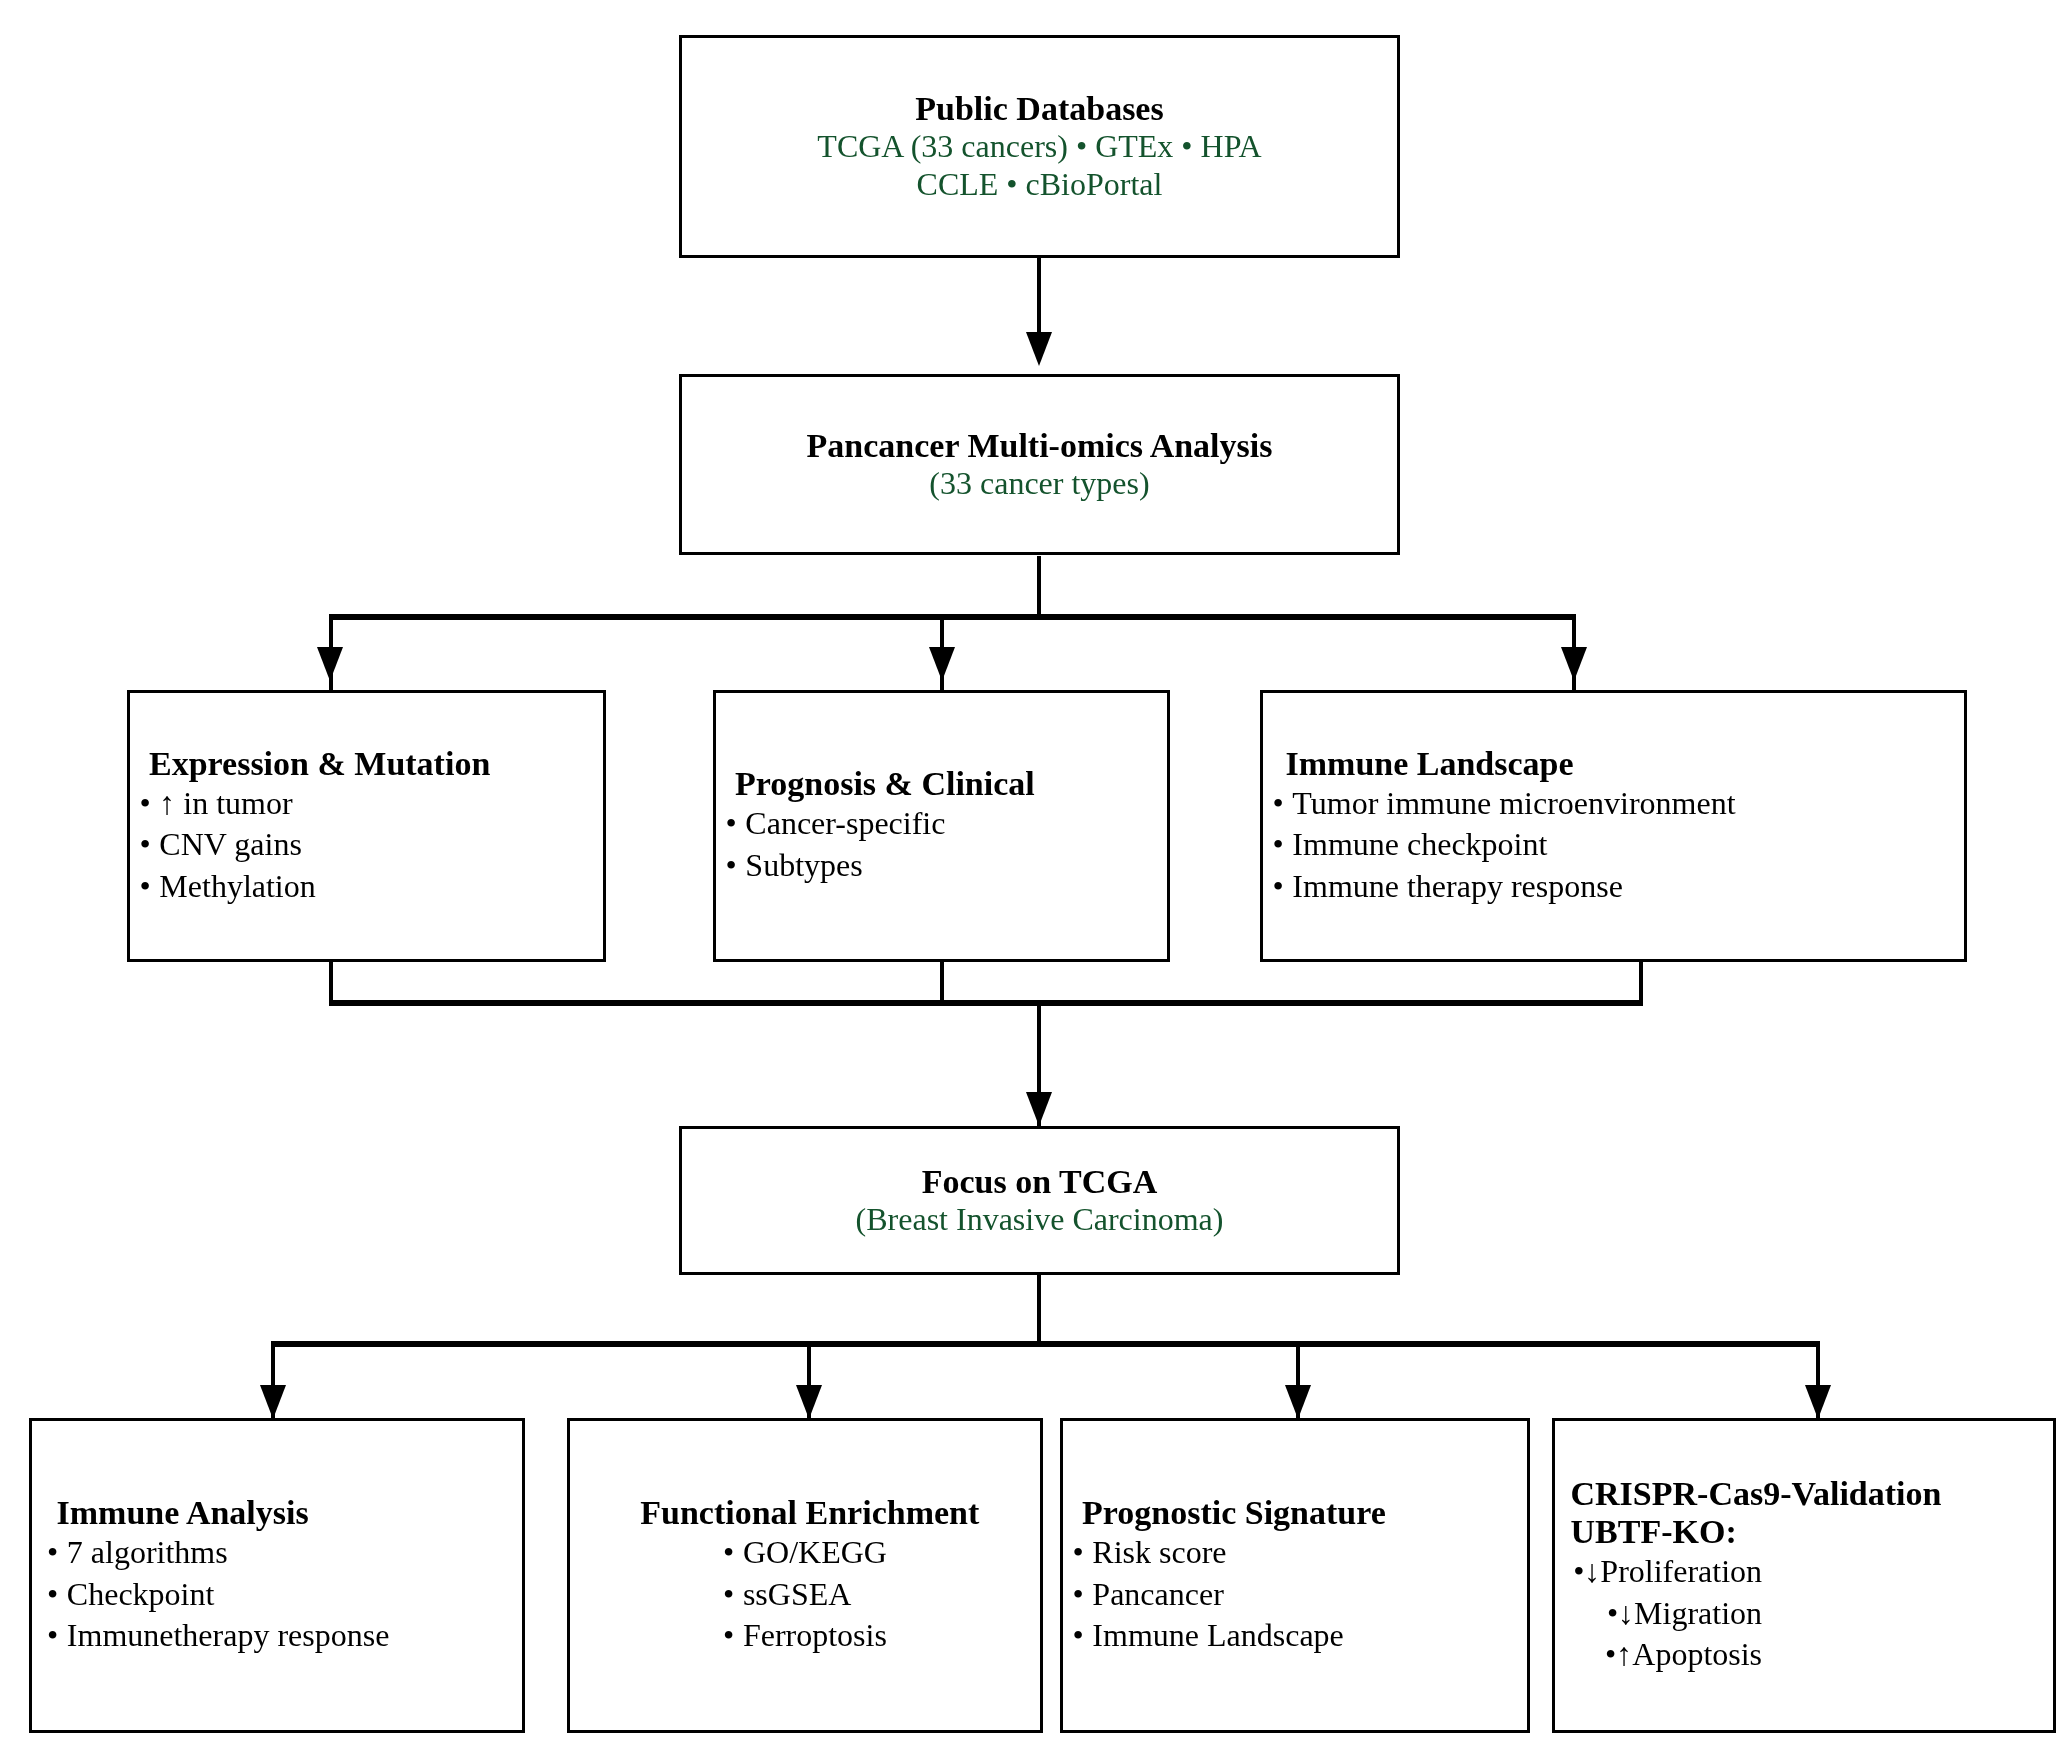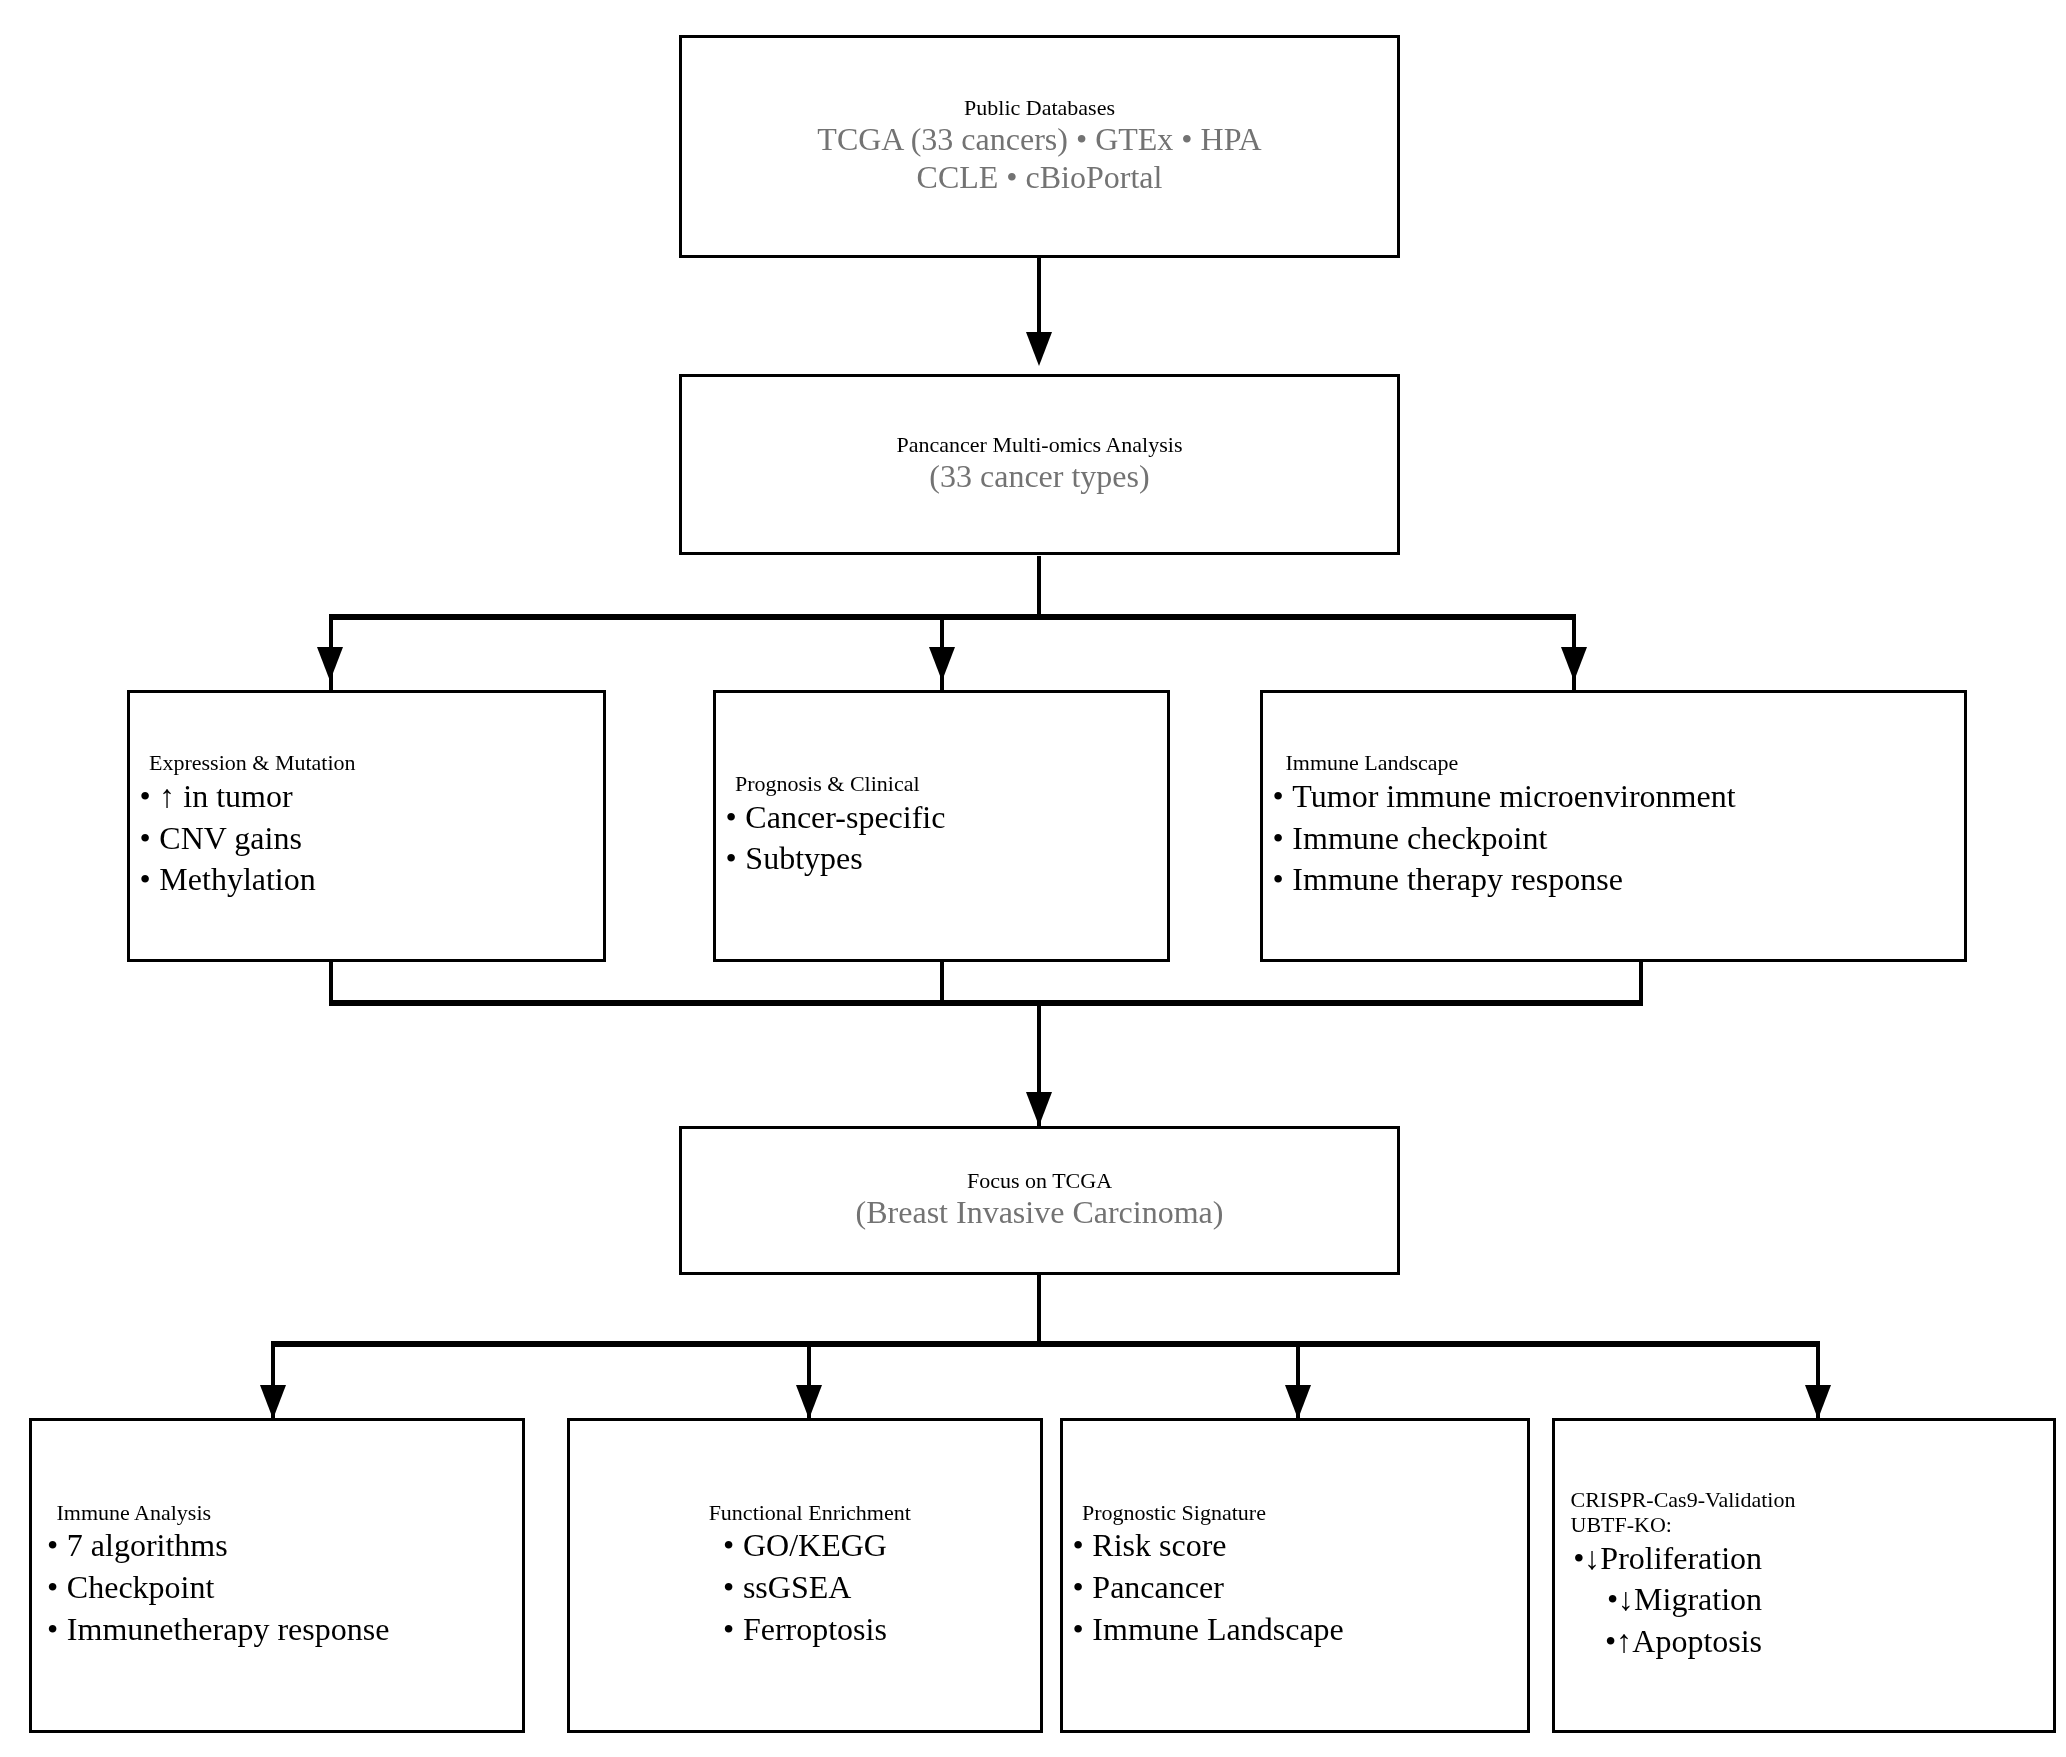--- a/index.html
+++ b/index.html
@@ -25,30 +25,30 @@
     border: 3.9px solid #000000;
     background: #ffffff;
     display: flex;
     flex-direction: column;
     justify-content: center;
   }
   .box.center { align-items: center; text-align: center; }
   .box.left   { align-items: flex-start; text-align: left; }
 
   .title {
-    font-weight: normal;
-    font-size: 22px;
+    font-weight: bold;
+    font-size: 34px;
     line-height: 1.12;
     color: #000000;
     white-space: nowrap;
   }
   .subtitle {
     font-size: 32px;
     line-height: 1.18;
-    color: #737373;
+    color: #14532d;
     white-space: nowrap;
   }
   .bullets {
     list-style: none;
     margin: 0;
     padding: 0;
   }
   .bullets li {
     font-size: 32px;
     line-height: 1.30;

